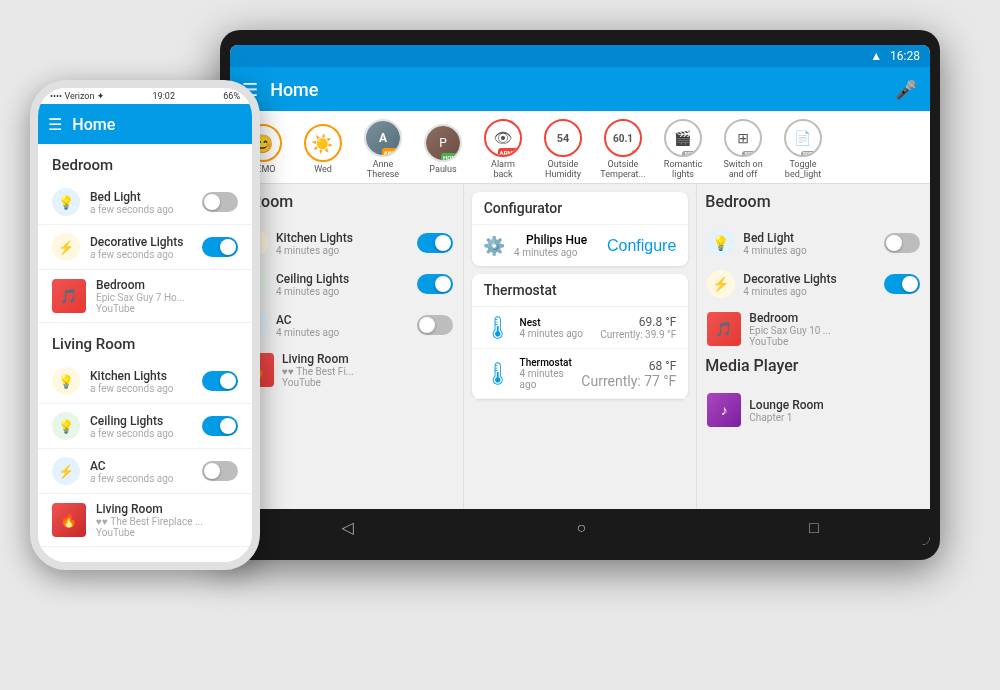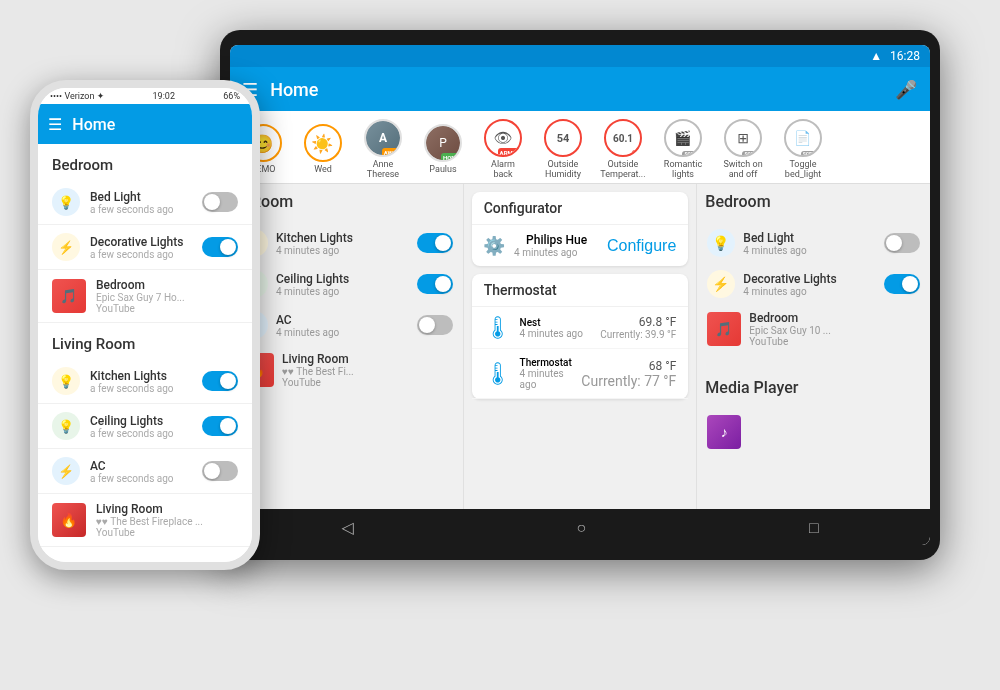--- a/index.html
+++ b/index.html
@@ -536,23 +536,27 @@
 
         <div class="device-item">
           <div class="media-avatar">🎵</div>
           <div class="device-info">
             <div class="device-name">Bedroom</div>
             <div class="device-time">Epic Sax Guy 10 ...</div>
             <div class="device-sub">YouTube</div>
           </div>
         </div>
 
-        <div class="section-title" style="margin-top:24px;">Media Player</div>
+        <div class="section-title" style="margin-top:2px;">Media Player</div>
         <div class="device-item">
           <div class="media-avatar" style="background:linear-gradient(135deg,#ab47bc,#7b1fa2);">♪</div>
+          <div class="device-info">
+            <div class="device-name">Lounge Room</div>
+            <div class="device-sub">Chapter 1</div>
+          </div>
         </div>
       </div>
     </div>
 
     <div class="tablet-nav">
       <span class="nav-btn">◁</span>
       <span class="nav-btn">○</span>
       <span class="nav-btn">□</span>
     </div>
   </div>

